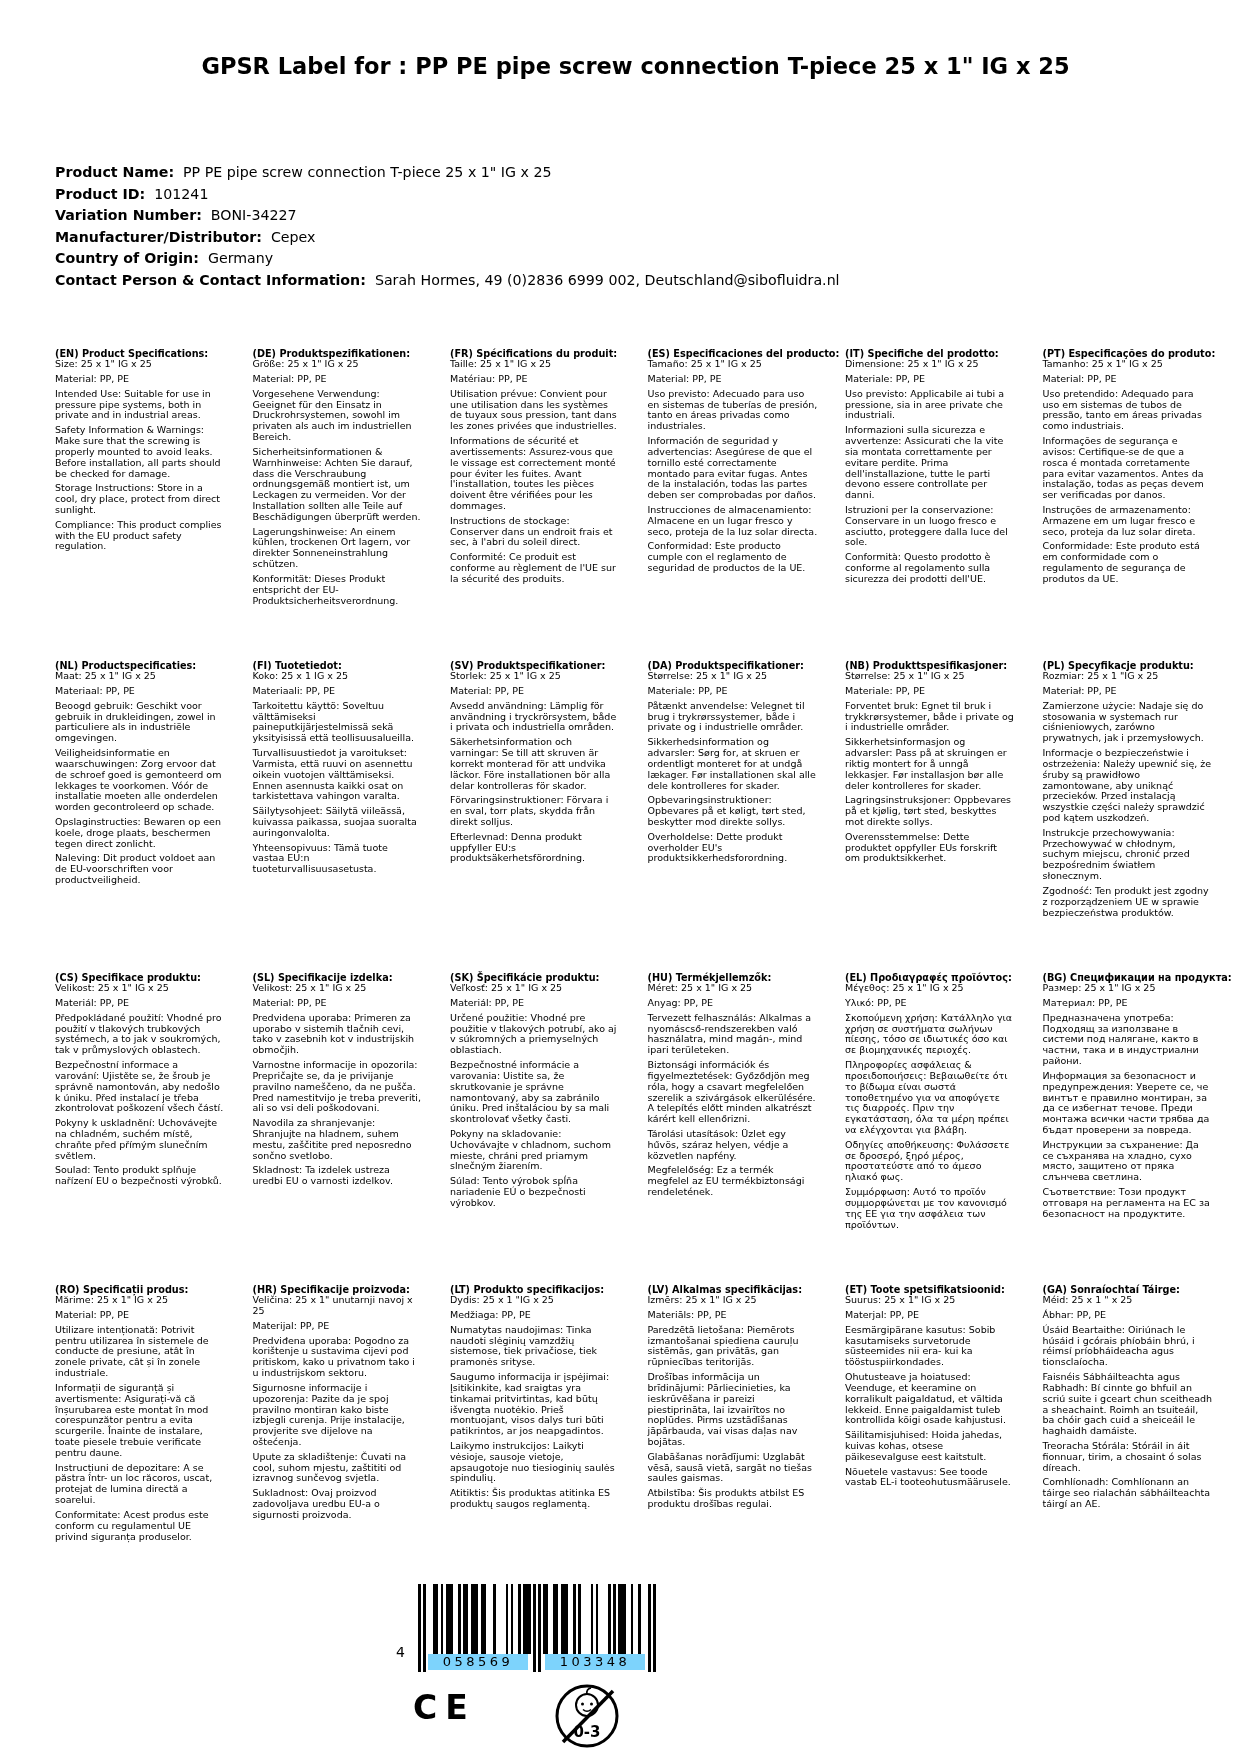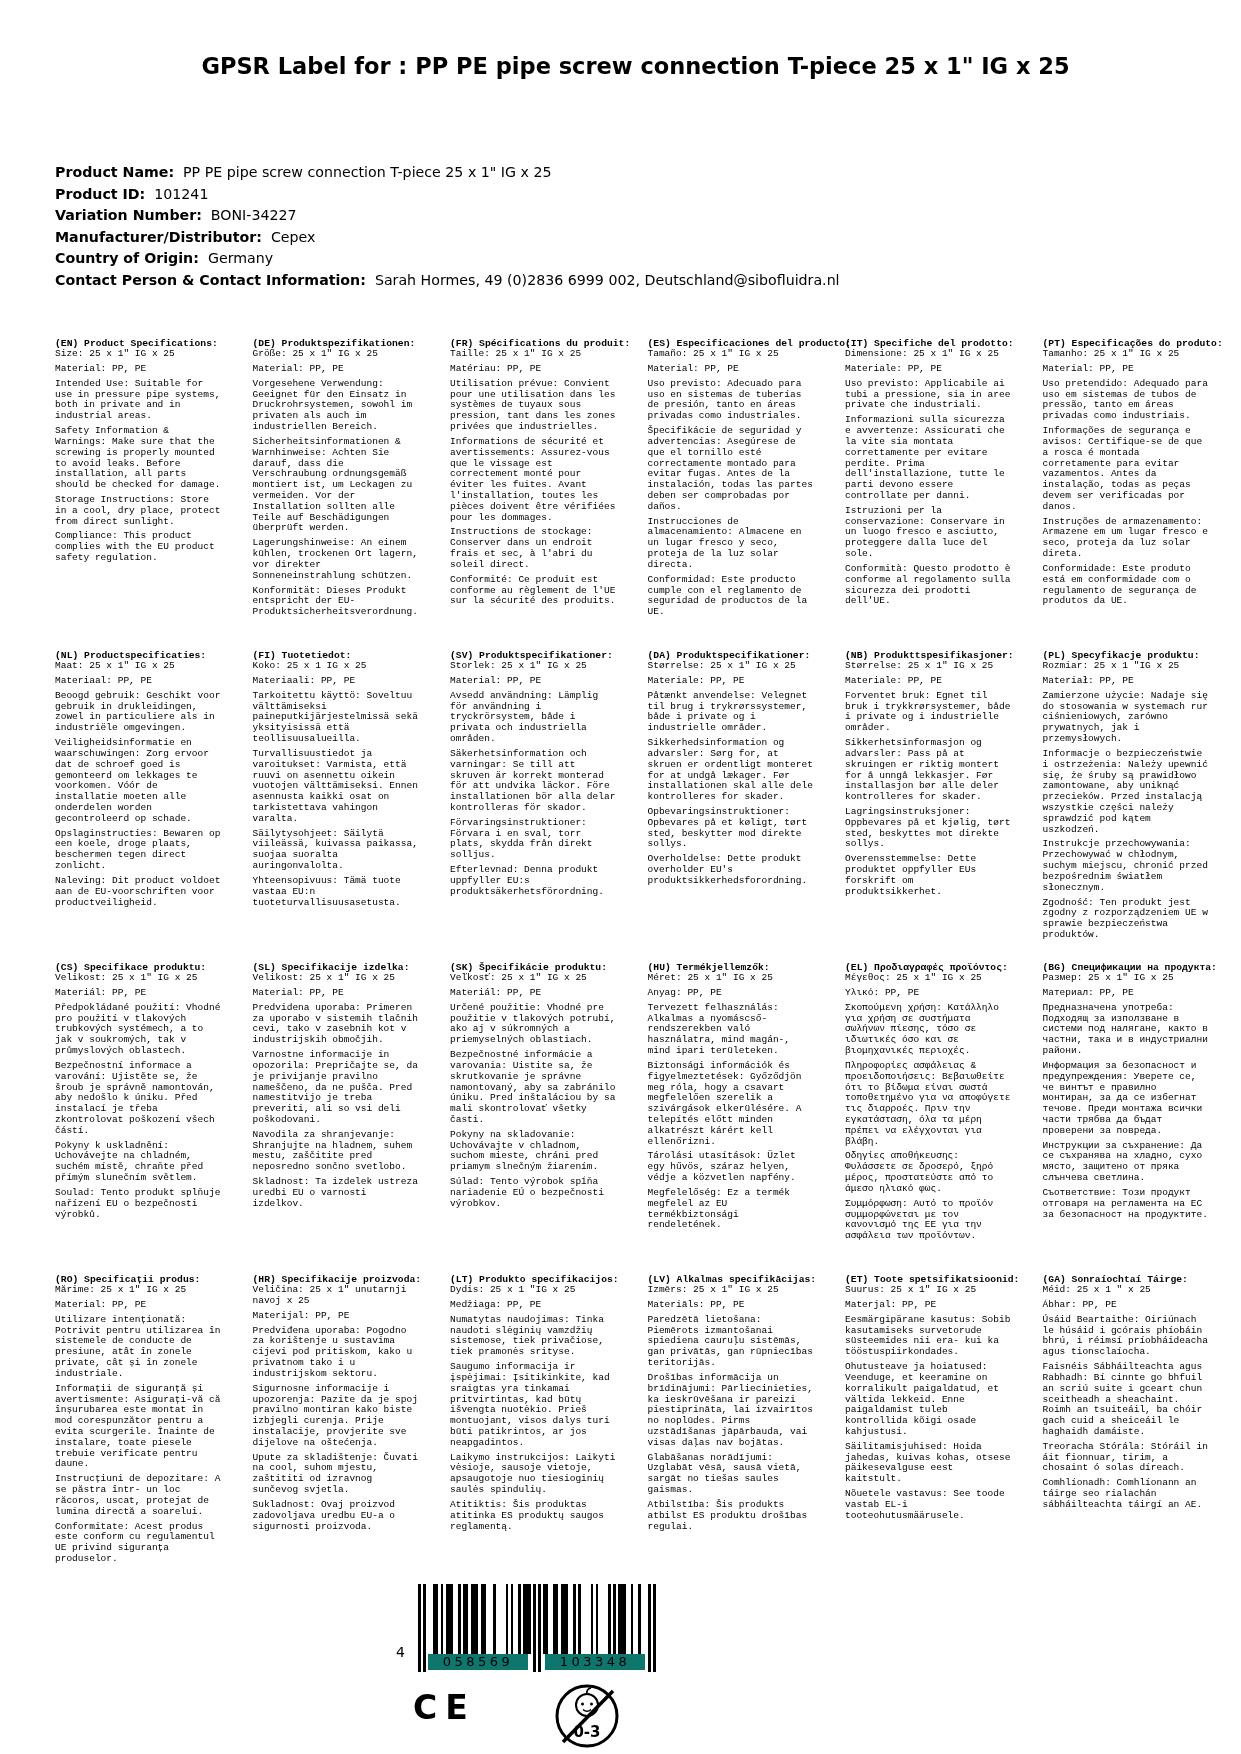--- a/index.html
+++ b/index.html
@@ -6,33 +6,33 @@
   body{width:1241px;height:1754px;position:relative;font-family:"DejaVu Sans",sans-serif;color:#000;overflow:hidden;}
 
   .doc-title{position:absolute;top:50px;left:15px;width:100%;text-align:center;}
   .doc-title .inner{display:inline-block;max-width:900px;font-size:22.5px;font-weight:bold;line-height:1.45;}
 
   .product-info{position:absolute;top:162px;left:55px;font-size:14.2px;}
   .pi-row{height:21.5px;line-height:21.5px;white-space:nowrap;}
   .pi-label{font-weight:bold;}
   .pi-value{margin-left:9px;}
 
-  .specs-grid{position:absolute;top:338px;left:55px;display:grid;grid-template-columns:repeat(6,197.5px);grid-auto-rows:312px;font-family:Liberation Mono, monospace;}
+  .specs-grid{position:absolute;top:348px;left:55px;display:grid;grid-template-columns:repeat(6,197.5px);grid-auto-rows:312px;}
   .spec-block{width:170px;font-size:9.5px;line-height:1.14;}
   .spec-heading{font-weight:bold;white-space:nowrap;font-size:9.7px;}
   .spec-para{margin:4px 0 0 0;overflow-wrap:break-word;}
   .spec-para:first-of-type{margin-top:0;}
 
   .barcode-wrap{position:absolute;top:1584px;left:396px;width:300px;height:100px;}
   .bc-first{position:absolute;left:0;top:60px;font-size:14px;}
   .bc-bars{position:absolute;left:22px;top:0;display:flex;height:88px;}
   .bc-bar{width:2.5px;height:70px;}
   .bc-bar.on{background:#000;}
   .bc-bar.guard{height:88px;}
-  .bc-digits{position:absolute;top:70px;font-size:13px;letter-spacing:3.5px;text-align:center;background:#0f766e;height:16px;line-height:16px;}
+  .bc-digits{position:absolute;top:70px;font-size:13px;letter-spacing:3.5px;text-align:center;background:#7dd3fc;height:16px;line-height:16px;}
   .bc-left{left:32px;width:100px;}
   .bc-right{left:149px;width:100px;}
 
   .ce-mark{position:absolute;top:1688px;left:413px;font-size:33px;font-weight:bold;letter-spacing:8px;font-family:"DejaVu Sans",sans-serif;}
   .age-symbol{position:absolute;top:1678px;left:553px;}
 </style>
 </head>
 <body>
 
 <div class="doc-title">
@@ -74,21 +74,21 @@
       <p class="spec-para">Utilisation prévue: Convient pour une utilisation dans les systèmes de tuyaux sous pression, tant dans les zones privées que industrielles.</p>
       <p class="spec-para">Informations de sécurité et avertissements: Assurez-vous que le vissage est correctement monté pour éviter les fuites. Avant l'installation, toutes les pièces doivent être vérifiées pour les dommages.</p>
       <p class="spec-para">Instructions de stockage: Conserver dans un endroit frais et sec, à l'abri du soleil direct.</p>
       <p class="spec-para">Conformité: Ce produit est conforme au règlement de l'UE sur la sécurité des produits.</p>
     </div>
     <div class="spec-block">
       <div class="spec-heading">(ES) Especificaciones del producto:</div>
       <p class="spec-para">Tamaño: 25 x 1" IG x 25</p>
       <p class="spec-para">Material: PP, PE</p>
       <p class="spec-para">Uso previsto: Adecuado para uso en sistemas de tuberías de presión, tanto en áreas privadas como industriales.</p>
-      <p class="spec-para">Špecifikácie de seguridad y advertencias: Asegúrese de que el tornillo esté correctamente montado para evitar fugas. Antes de la instalación, todas las partes deben ser comprobadas por daños.</p>
+      <p class="spec-para">Información de seguridad y advertencias: Asegúrese de que el tornillo esté correctamente montado para evitar fugas. Antes de la instalación, todas las partes deben ser comprobadas por daños.</p>
       <p class="spec-para">Instrucciones de almacenamiento: Almacene en un lugar fresco y seco, proteja de la luz solar directa.</p>
       <p class="spec-para">Conformidad: Este producto cumple con el reglamento de seguridad de productos de la UE.</p>
     </div>
     <div class="spec-block">
       <div class="spec-heading">(IT) Specifiche del prodotto:</div>
       <p class="spec-para">Dimensione: 25 x 1" IG x 25</p>
       <p class="spec-para">Materiale: PP, PE</p>
       <p class="spec-para">Uso previsto: Applicabile ai tubi a pressione, sia in aree private che industriali.</p>
       <p class="spec-para">Informazioni sulla sicurezza e avvertenze: Assicurati che la vite sia montata correttamente per evitare perdite. Prima dell'installazione, tutte le parti devono essere controllate per danni.</p>
       <p class="spec-para">Istruzioni per la conservazione: Conservare in un luogo fresco e asciutto, proteggere dalla luce del sole.</p>

